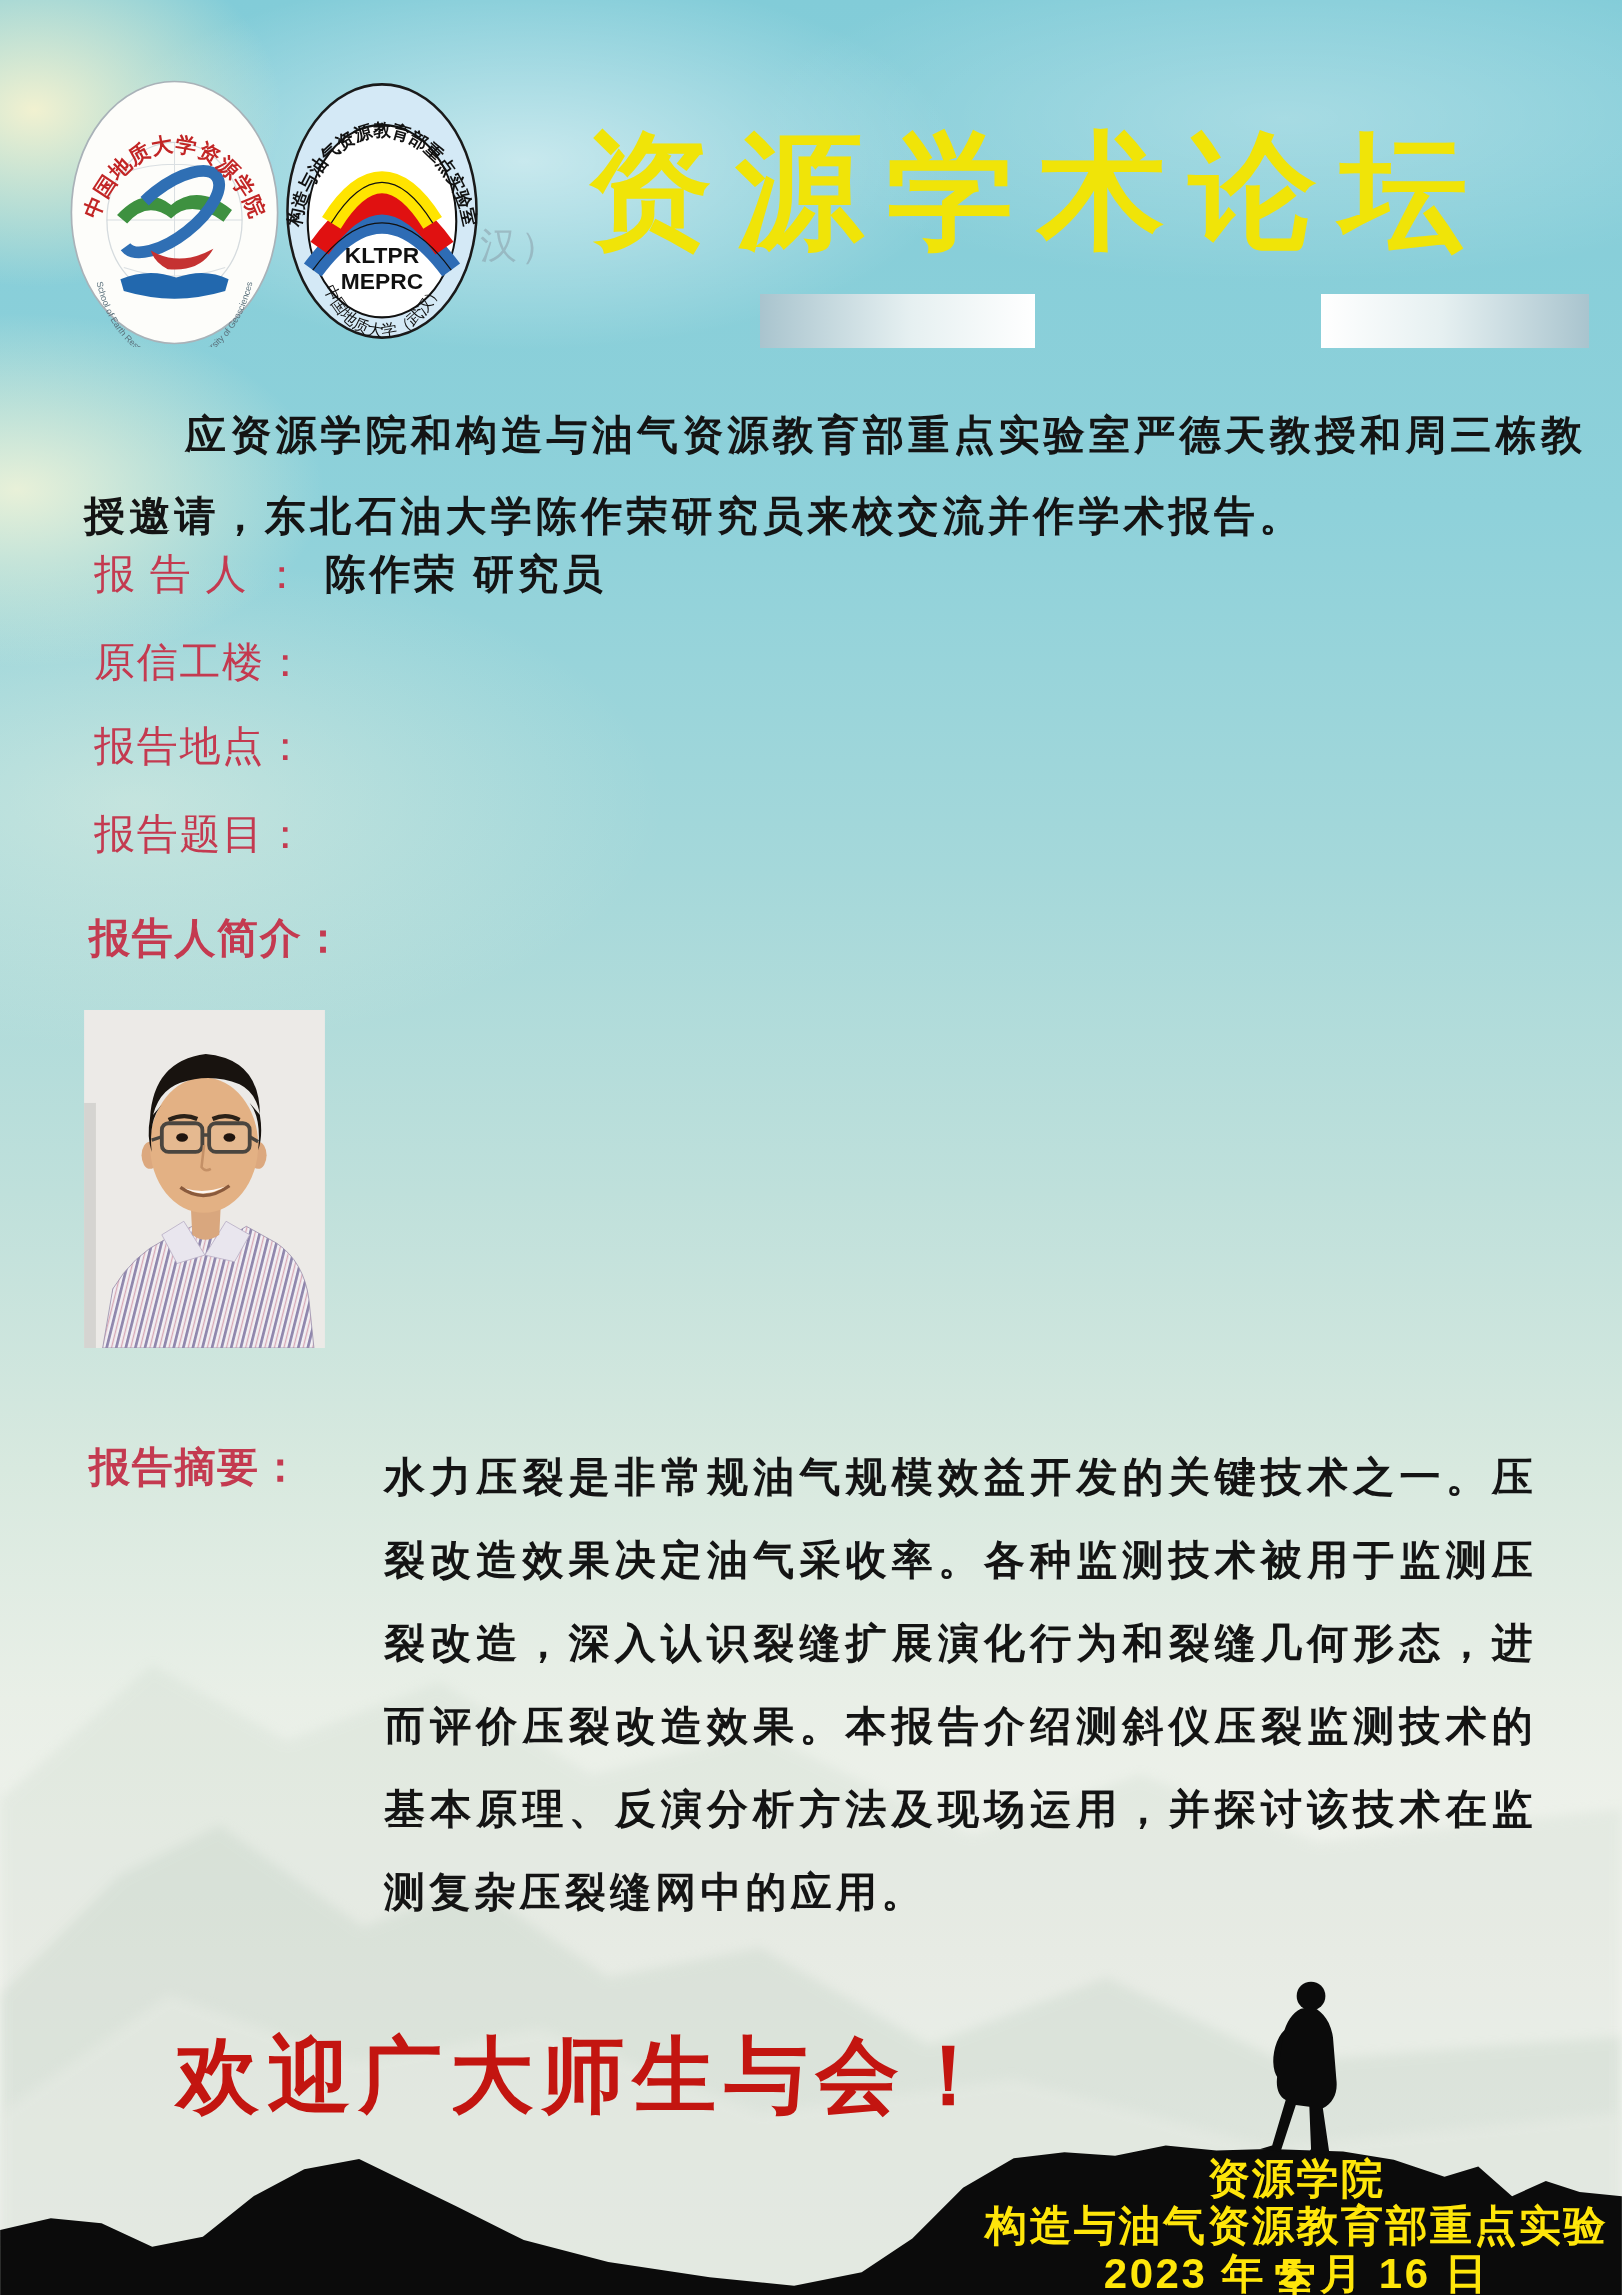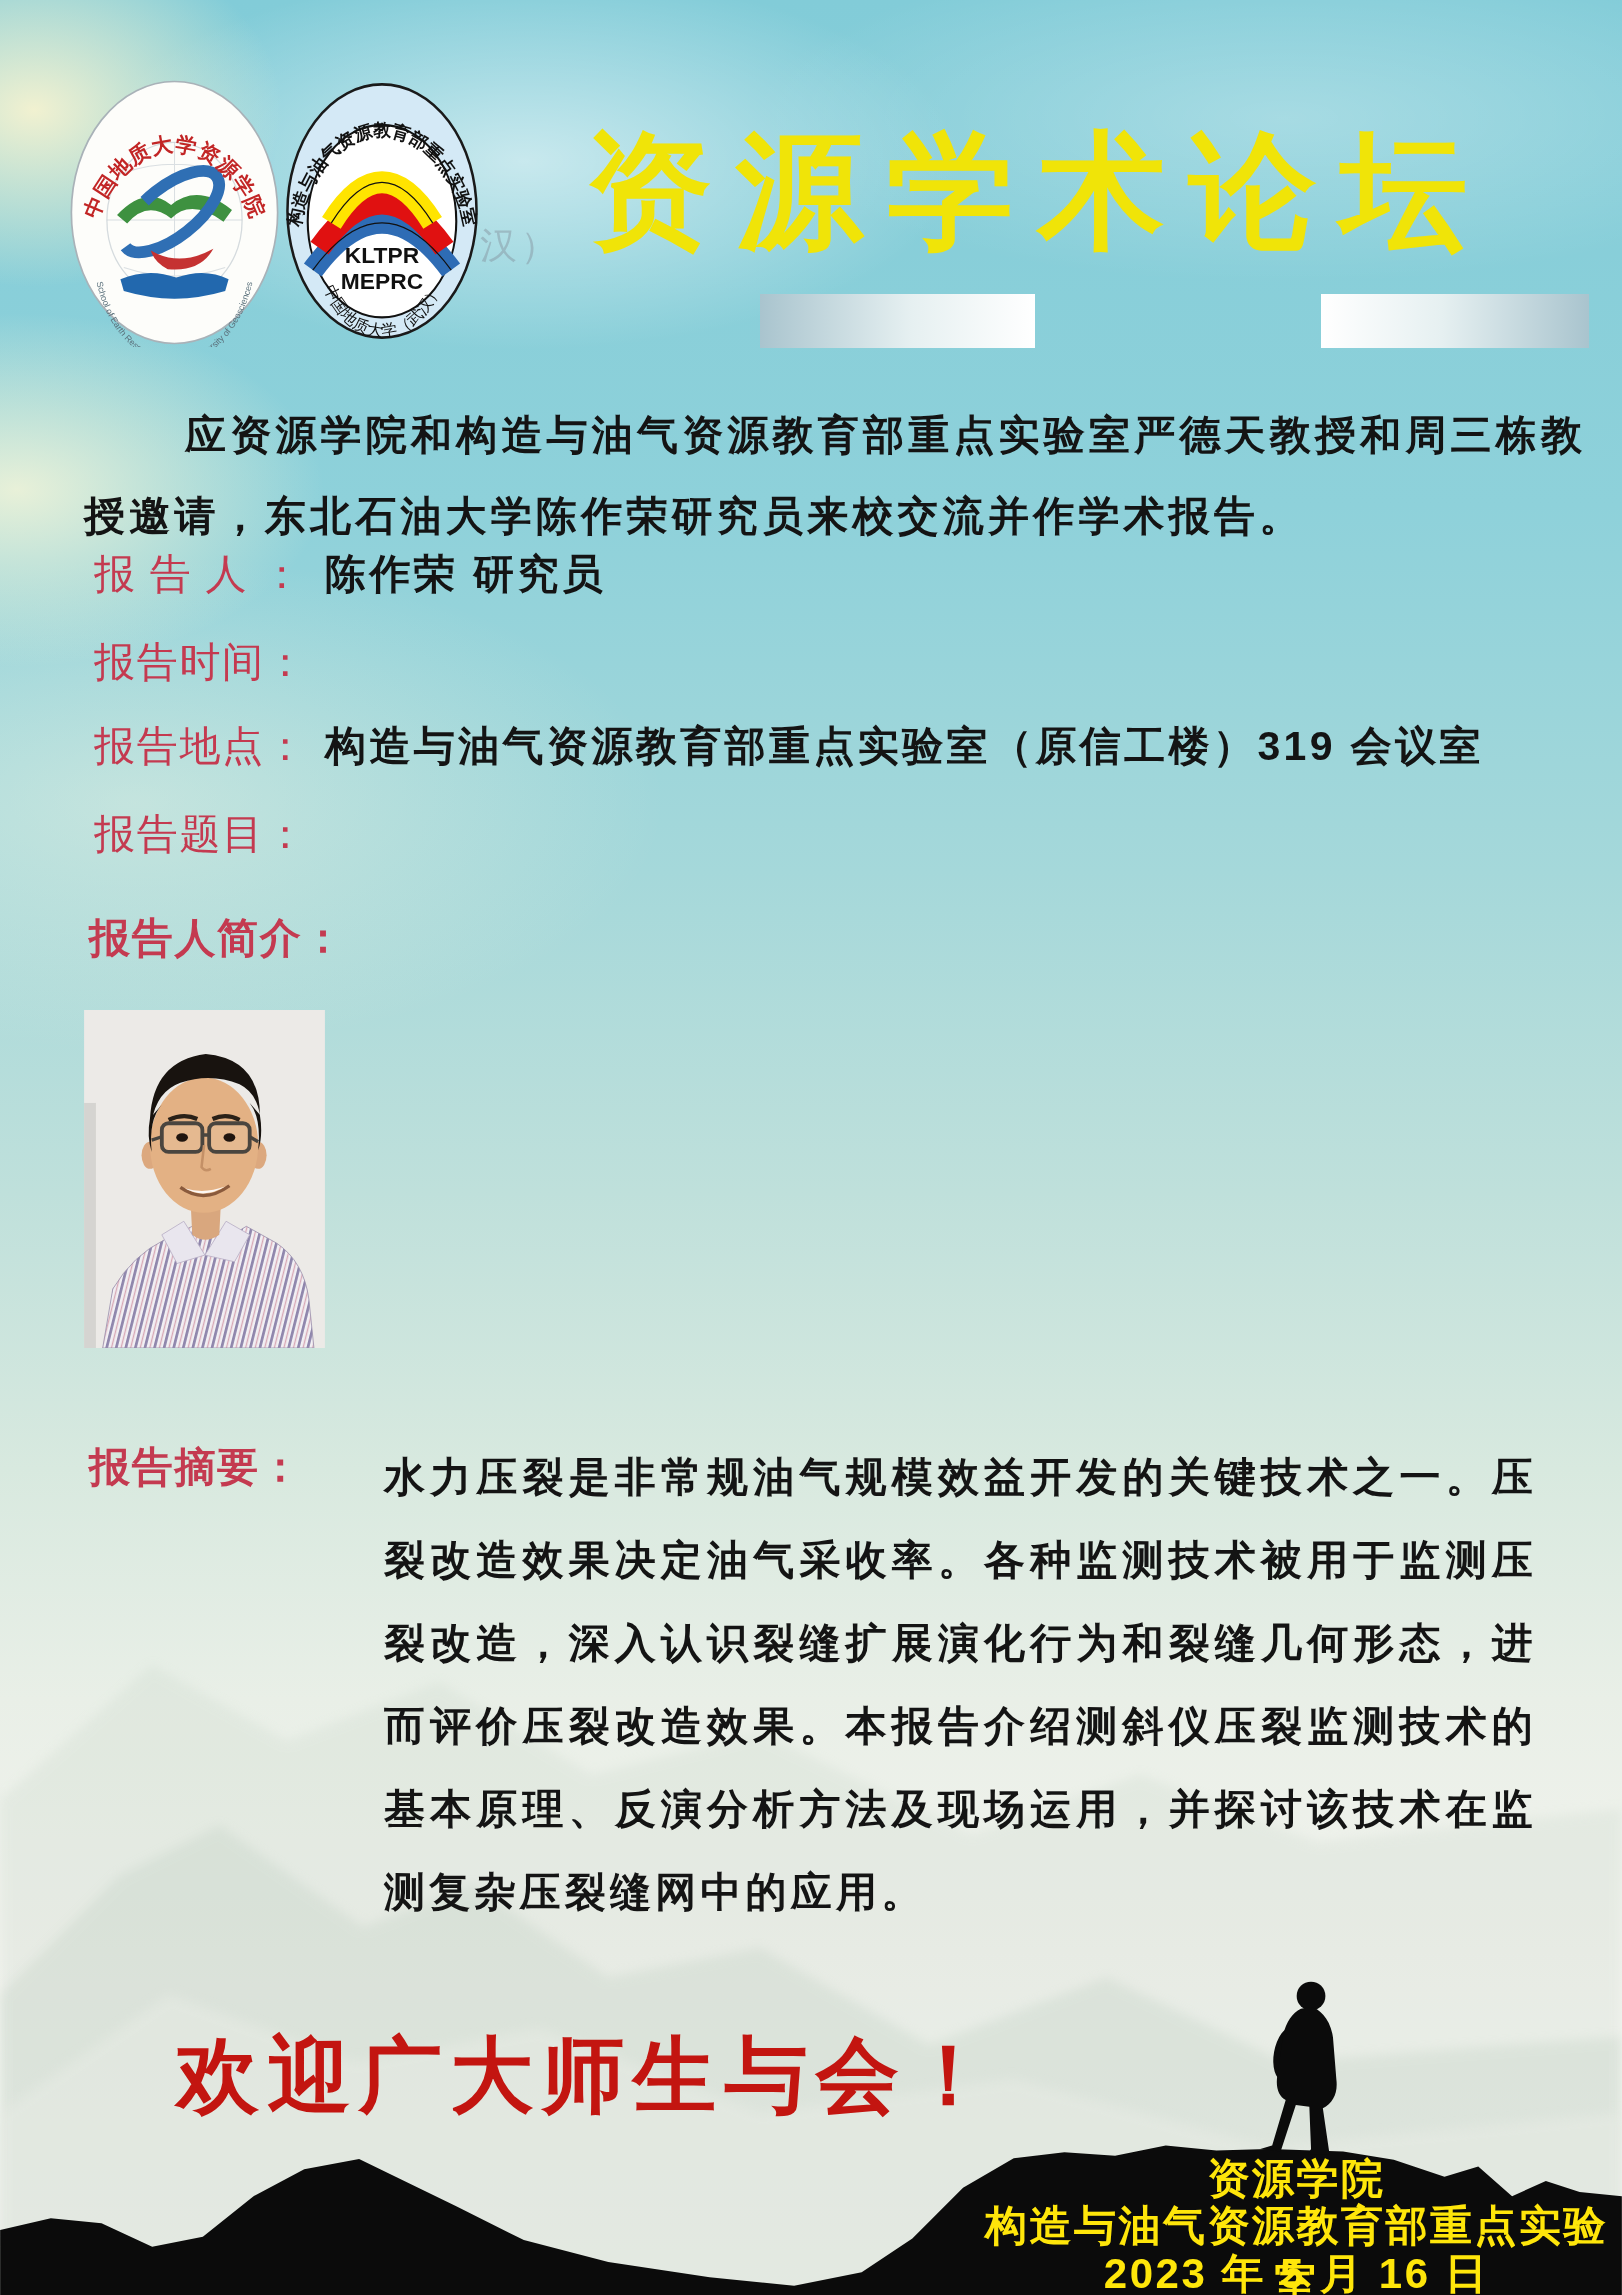--- a/index.html
+++ b/index.html
@@ -97,23 +97,22 @@
   <div class="abs ghost content">汉）</div>
 
   <div class="abs title content">资源学术论坛</div>
   <div class="abs issue-band band-l content"></div>
   <div class="abs issue-band band-r content"></div>
 
   <div class="abs intro content">应资源学院和构造与油气资源教育部重点实验室严德天教授和周三栋教授邀请，东北石油大学陈作荣研究员来校交流并作学术报告。</div>
 
   <div class="abs row-label r1 content">报 告 人 ：</div>
   <div class="abs row-value r1 content">陈作荣 研究员</div>
-  <div class="abs row-label r2 content">报告时间：</div>
+  <div class="abs row-label r2 content">原信工楼：</div>
   <div class="abs row-label r3 content">报告地点：</div>
-  <div class="abs row-value r3 content">构造与油气资源教育部重点实验室（原信工楼）319 会议室</div>
   <div class="abs row-label r4 content">报告题目：</div>
 
   <div class="abs sec-label bio-label content">报告人简介：</div>
 
   <svg class="abs photo content" viewBox="0 0 285 400" aria-hidden="true">
     <defs>
       <pattern id="stripes" width="11" height="11" patternUnits="userSpaceOnUse" patternTransform="rotate(14)">
         <rect width="11" height="11" fill="#f2f0f4"></rect>
         <rect x="0" width="3.2" height="11" fill="#8f86ac"></rect>
         <rect x="6.4" width="1.6" height="11" fill="#d7a7b4"></rect>

